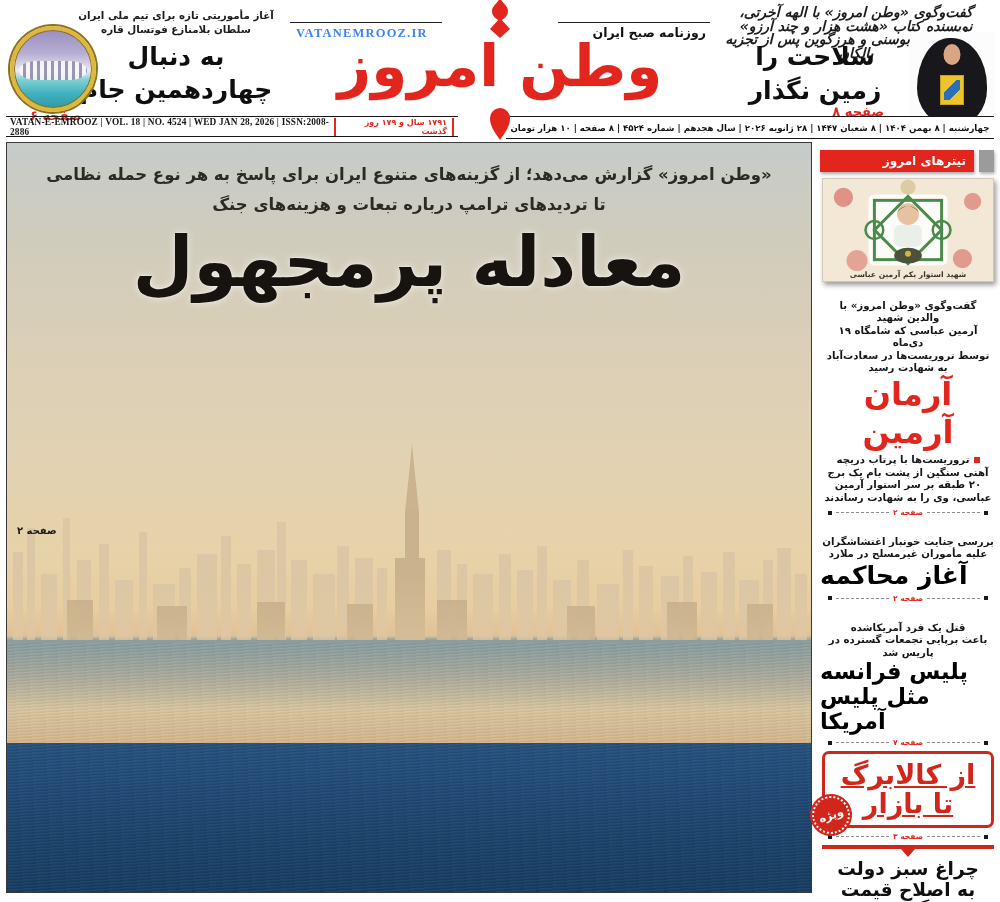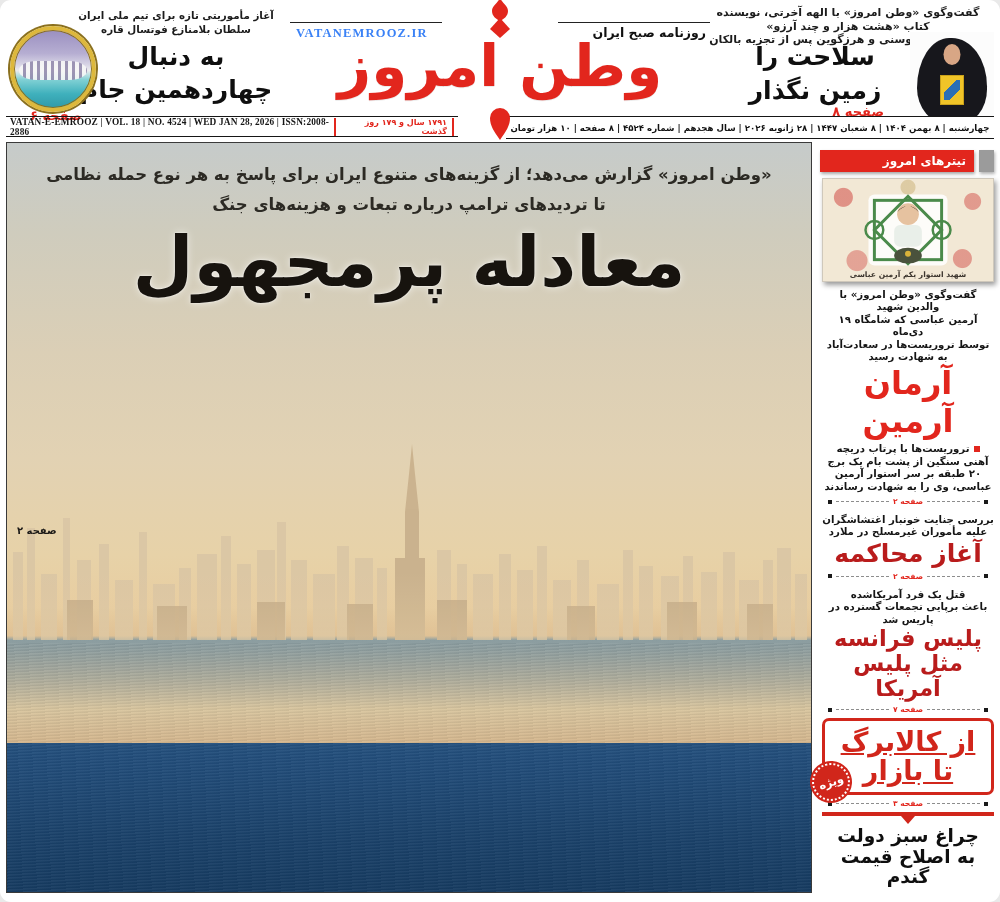--- a/index.html
+++ b/index.html
@@ -1,17 +1,17 @@
 <!DOCTYPE html>
 <html lang="fa"><head>
 <meta charset="utf-8">
 <style>
   html,body{margin:0;padding:0;background:#e9e9e9;}
   #page{position:relative;width:1000px;height:902px;background:#fff;overflow:hidden;
-        font-family:"DejaVu Sans",sans-serif;color:#1a1a1a;border-radius:11px;}
+        font-family:"DejaVu Sans",sans-serif;color:#1a1a1a;}
   .abs{position:absolute;}
   .rtl{direction:rtl;}
   .ctr{text-align:center;}
 
   
   .hl-story{left:6px;top:4px;width:278px;height:112px;}
   .hl-kicker{right:2px;top:4px;width:212px;font-size:10.3px;font-weight:bold;line-height:14px;color:#1c1c1c;}
   .hl-head{right:2px;top:36px;width:212px;font-size:25px;font-weight:900;line-height:33px;color:#0f0f0f;letter-spacing:-.5px;}
   .futsal-ring{left:4px;top:22px;width:78px;height:78px;border-radius:50%;
         border:4px solid #ddb83c;box-shadow:0 0 0 2px #8a701f, inset 0 0 0 1px #8a701f;overflow:hidden;
@@ -29,21 +29,21 @@
   .site-url{left:12px;top:26px;font-family:"Liberation Serif",serif;font-size:12.5px;font-weight:bold;
         letter-spacing:1.2px;color:#3b82f6;}
   .tagline{right:10px;top:25px;font-size:12.5px;font-weight:bold;letter-spacing:2.5px;color:#111;}
   .logo-title{left:0;top:26px;width:100%;text-align:center;font-size:58px;font-weight:900;color:#e2261d;
         letter-spacing:-2px;line-height:80px;text-shadow:0 1px 0 rgba(0,0,0,.08);}
   .finial{left:50%;top:-2px;transform:translateX(-50%);}
   .logo-drop{left:50%;top:104px;transform:translateX(-50%);z-index:6;}
 
   
   .hr-story{left:716px;top:2px;width:280px;height:114px;}
-  .hr-kicker{right:8px;top:4px;width:100%;text-align:center;font-size:11px;font-weight:bold;line-height:13.5px;color:#1c1c1c;}
+  .hr-kicker{right:0;top:4px;width:100%;text-align:center;font-size:14px;font-weight:bold;line-height:13.5px;color:#1c1c1c;font-style:italic;}
   .hr-head{right:88px;top:38px;width:186px;text-align:center;font-size:25px;font-weight:900;line-height:34px;color:#0f0f0f;}
   .hr-pref{right:112px;top:102px;}
   .book-photo{right:2px;top:30px;width:84px;height:84px;background:#fcfcfc;overflow:hidden;}
   .chador{position:absolute;left:7px;top:6px;width:70px;height:86px;background:#17171c;
         border-radius:46% 50% 40% 44%/58% 56% 40% 42%;}
   .face{position:absolute;left:50%;top:12px;transform:translateX(-50%);width:17px;height:21px;background:#d8a685;border-radius:50%;}
   .book{position:absolute;left:50%;top:44px;transform:translateX(-50%);width:22px;height:28px;background:#f0c428;
         box-shadow:0 0 0 1px #caa11a;}
   .book-art{position:absolute;inset:4px 3px;background:linear-gradient(135deg,transparent 35%,#2b6fb5 35% 72%,transparent 72%);}
 
@@ -84,25 +84,25 @@
       box-shadow:2px 3px 5px rgba(0,0,0,.4);overflow:hidden;
       background:
         radial-gradient(circle at 12% 18%,rgba(205,60,55,.5) 0 9px,transparent 10px),
         radial-gradient(circle at 88% 22%,rgba(205,60,55,.45) 0 8px,transparent 9px),
         radial-gradient(circle at 20% 80%,rgba(205,60,55,.4) 0 10px,transparent 11px),
         radial-gradient(circle at 82% 78%,rgba(205,60,55,.45) 0 9px,transparent 10px),
         radial-gradient(circle at 50% 8%,rgba(190,160,90,.4) 0 7px,transparent 8px),
         #f2e8d5;}
   .martyr-caption{position:absolute;left:0;bottom:2px;width:100%;text-align:center;font-size:7.6px;color:#3c352e;font-weight:bold;}
 
-  .sb-kicker{margin:7px 2px 0;text-align:center;font-size:10.2px;font-weight:bold;line-height:12.4px;color:#151515;}
+  .sb-kicker{margin:18px 2px 0;text-align:center;font-size:10.2px;font-weight:bold;line-height:12.4px;color:#151515;}
   .sb-head-red{margin:1px 0 0;text-align:center;font-size:32px;font-weight:900;color:#e2261d;line-height:38px;letter-spacing:-1px;}
   .sb-bullet{margin:3px 4px 0;text-align:center;font-size:10.2px;font-weight:bold;line-height:12.4px;color:#151515;}
   .bullet-sq{display:inline-block;width:6px;height:6px;background:#e2261d;margin-left:4px;}
-  .sb-head-black{margin:0;text-align:center;font-size:25px;font-weight:900;color:#b91c1c;line-height:29px;letter-spacing:-.5px;}
+  .sb-head-black{margin:0;text-align:left;font-size:25px;font-weight:900;color:#000000;line-height:29px;letter-spacing:-.5px;}
   .sb-head-black.two{font-size:22.5px;line-height:25px;}
 
   .pagemark{display:flex;align-items:center;gap:4px;margin:3px 8px 0;height:11px;}
   .pm-sq{width:4px;height:4px;background:#1a1a1a;}
   .pm-ln{flex:1;border-top:1px dashed #8d8d8d;height:0;}
   .pm-label{font-size:7.6px;font-weight:bold;color:#e2261d;white-space:nowrap;}
 
   .special-box{position:relative;margin:3px 2px 0;border:3px solid #d1261b;border-radius:7px;padding:5px 4px 7px;}
   .special-box .sb-kicker{margin-top:0;font-size:9.6px;line-height:12px;}
   .special-head{margin:1px 0 0;text-align:center;font-size:27px;font-weight:900;color:#d1261b;line-height:29px;letter-spacing:-1px;text-decoration:underline;}

